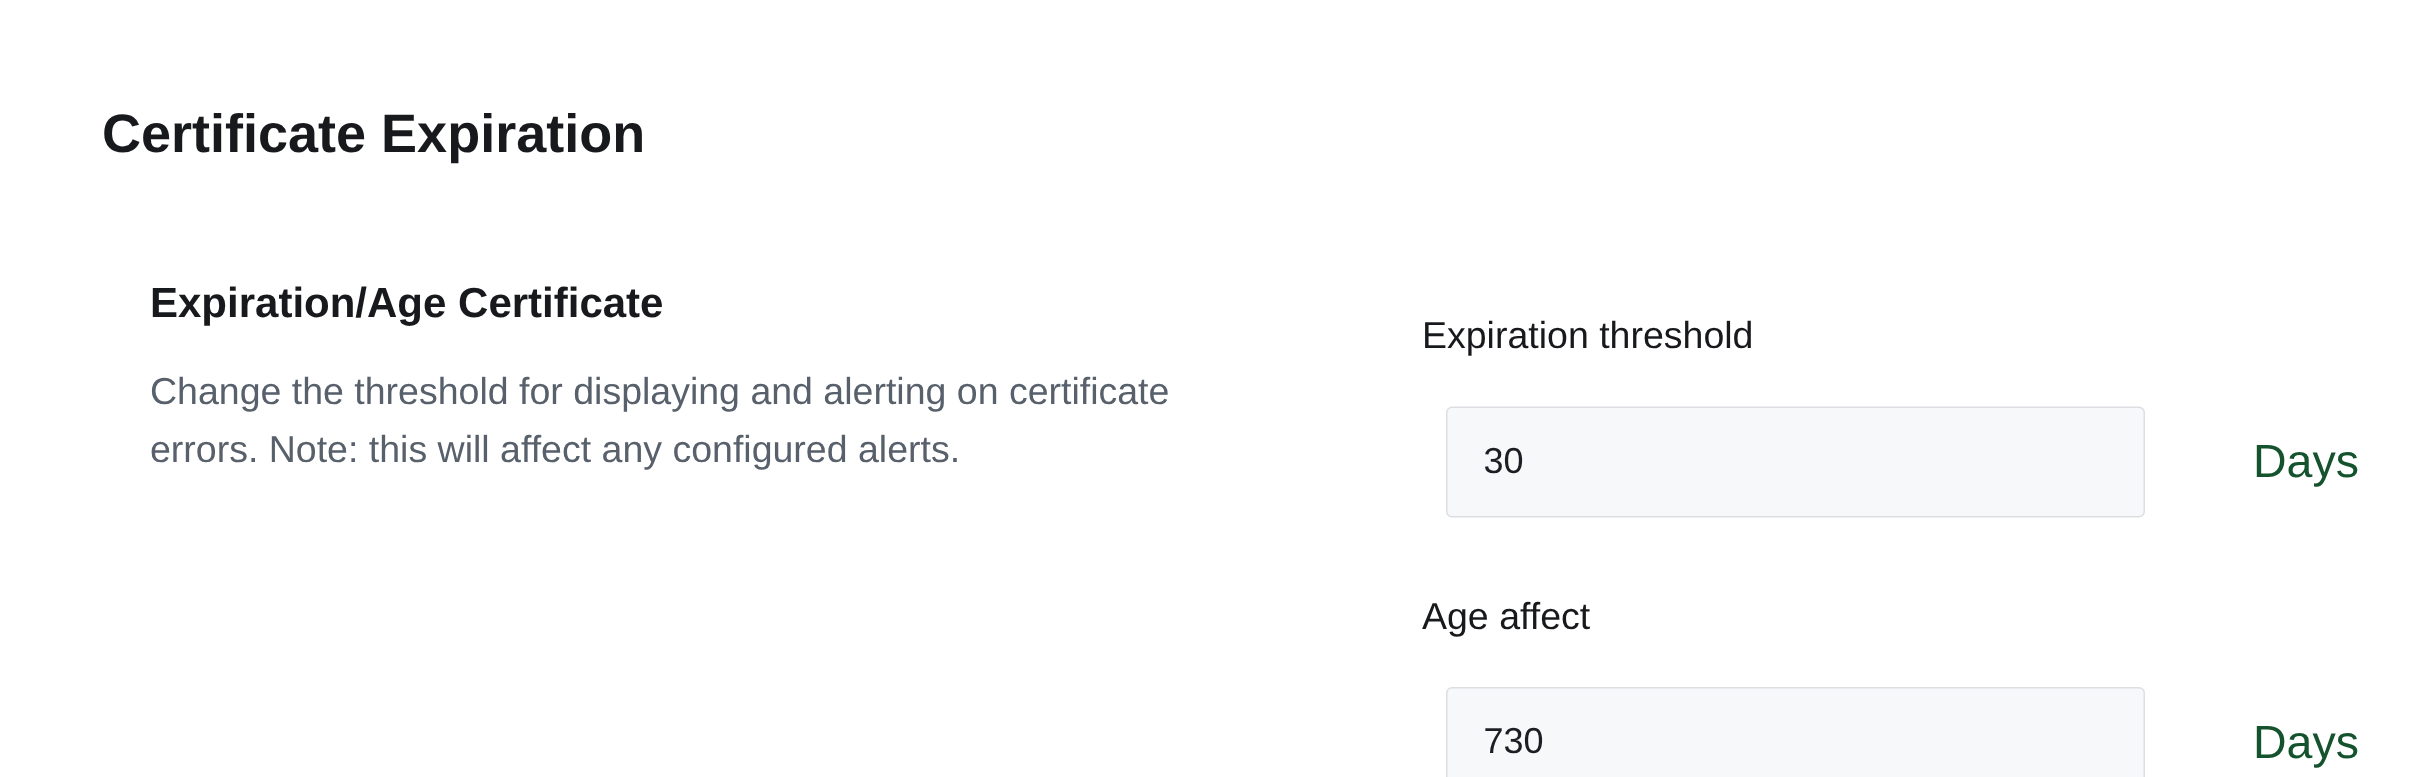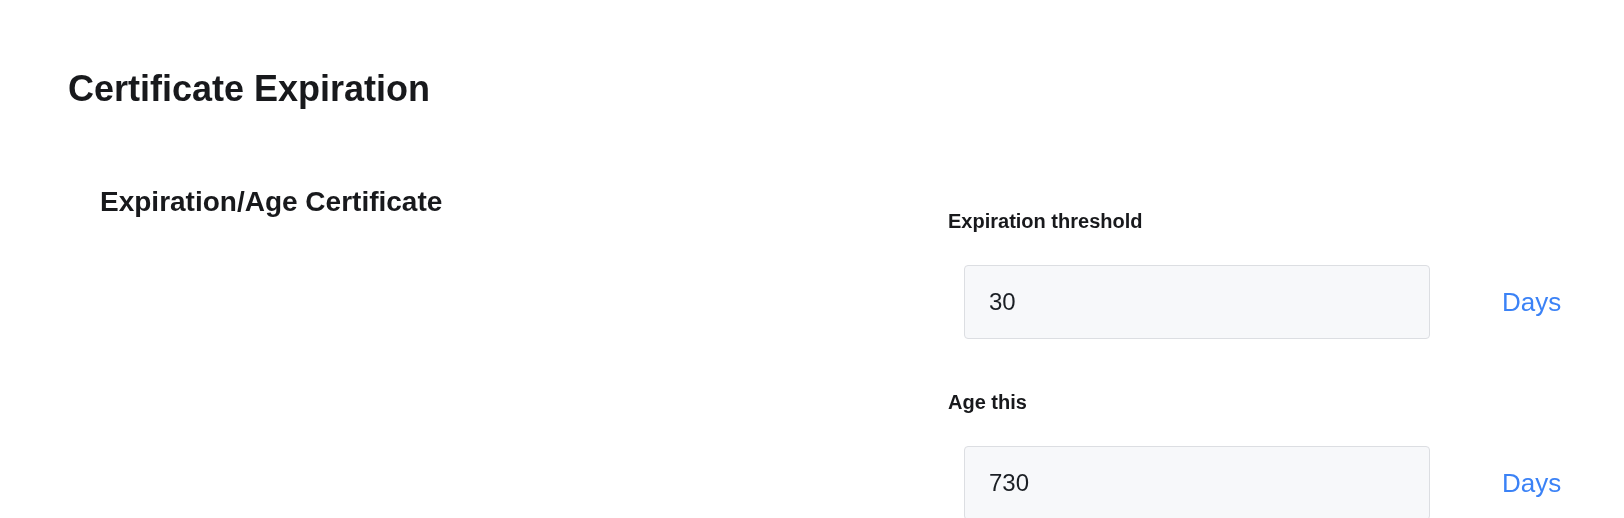--- a/index.html
+++ b/index.html
@@ -40,22 +40,22 @@
     }
     .section-description {
       font-size: 25px;
       line-height: 1.55;
       color: #58606b;
     }
     .field-block {
       margin-bottom: 36px;
     }
     .field-label {
-      font-size: 20px;
-      font-weight: 700;
+      font-size: 25px;
+      font-weight: 400;
       color: #18191c;
       margin-bottom: 14px;
       display: block;
     }
     .input-row {
       display: flex;
       align-items: center;
       gap: 40px;
     }
     .text-input {
@@ -63,22 +63,22 @@
       height: 74px;
       background: #f7f8fa;
       border: 1px solid #dcdee2;
       border-radius: 4px;
       font-size: 24px;
       color: #1b1f24;
       padding: 0 24px;
       outline: none;
     }
     .unit-label {
-      font-size: 26px;
-      color: #3b82f6;
+      font-size: 31px;
+      color: #14532d;
     }
     .helper-text {
       font-size: 22px;
       color: #697079;
       margin-top: 16px;
     }
     .code-chip {
       font-family: ui-monospace, SFMono-Regular, Menlo, Consolas, monospace;
       font-size: 20px;
       background: #f2f3f5;
@@ -91,34 +91,35 @@
   </style>
 </head>
 <body>
 
 <h1 class="page-title">Certificate Expiration</h1>
 
 <div class="content-row">
 
   <div class="left-col">
     <h2 class="section-subtitle">Expiration/Age Certificate</h2>
+    <p class="section-description">Change the threshold for displaying and alerting on certificate errors. Note: this will affect any configured alerts.</p>
   </div>
 
   <div class="right-col">
 
     <div class="field-block">
       <label class="field-label">Expiration threshold</label>
       <div class="input-row">
         <input type="text" class="text-input" value="30" style="">
         <span class="unit-label">Days</span>
       </div>
     </div>
 
     <div class="field-block">
-      <label class="field-label">Age this</label>
+      <label class="field-label">Age affect</label>
       <div class="input-row">
         <input type="text" class="text-input" value="730" style="">
         <span class="unit-label">Days</span>
       </div>
     </div>
 
   </div>
 
 </div>
 

